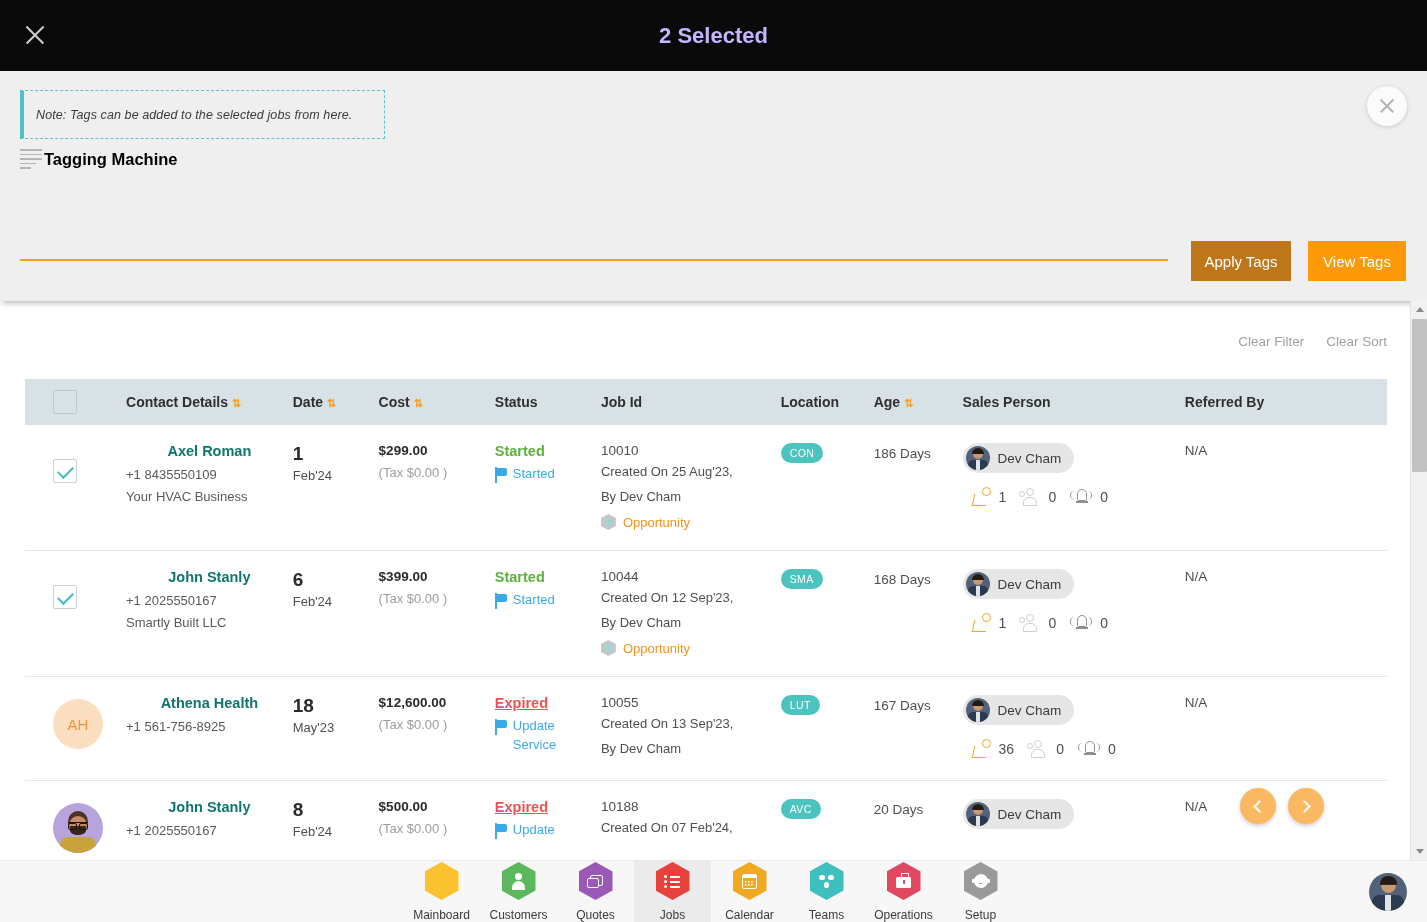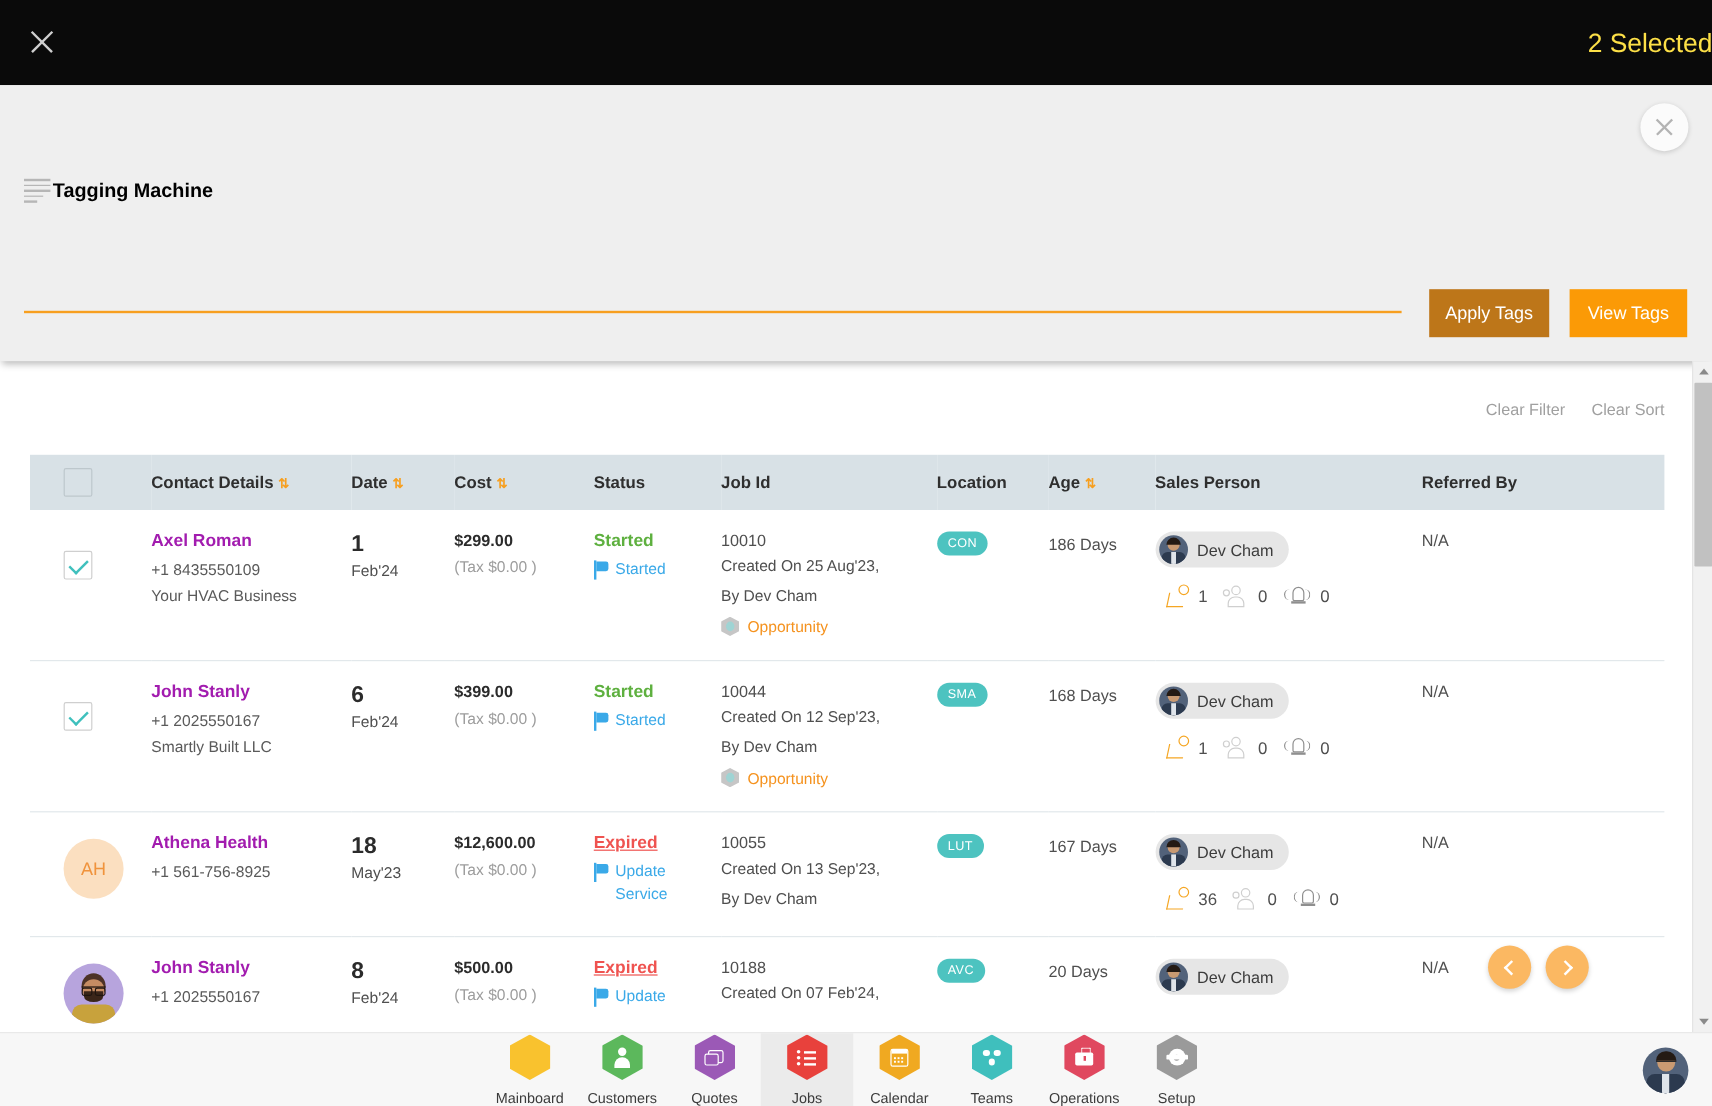--- a/index.html
+++ b/index.html
@@ -21,22 +21,22 @@
     cursor: pointer;
   }
   .topbar-close::before, .topbar-close::after {
     content: ""; position: absolute; left: 3px; top: 14px;
     width: 24px; height: 1.6px; background: #cfcfcf;
   }
   .topbar-close::before { transform: rotate(45deg); }
   .topbar-close::after  { transform: rotate(-45deg); }
   .topbar-title {
     position: absolute; left: 0; top: 0; width: 1427px; height: 71px;
-    line-height: 71px; text-align: right;
-    font-size: 22px; color: #fde047; font-weight: 400;
+    line-height: 71px; text-align: center;
+    font-size: 22px; color: #c4b5fd; font-weight: 700;
   }
 
   
   .panel {
     position: absolute; top: 71px; left: 0; width: 1427px; height: 230px;
     background: #efefef;
     box-shadow: 0 4px 6px -2px rgba(0,0,0,.28);
     z-index: 5;
   }
   .note {
@@ -169,21 +169,21 @@
   }
   .avatar-photo .head { position: absolute; left: 15px; top: 8px; width: 20px; height: 21px; border-radius: 50% 50% 45% 45%; background: #4d3226; }
   .avatar-photo .face { position: absolute; left: 16px; top: 13px; width: 18px; height: 18px; border-radius: 50%; background: #c68c63; }
   .avatar-photo .glasses { position: absolute; left: 15px; top: 19px; width: 20px; height: 5px; border-top: 1.6px solid #20150f; }
   .avatar-photo .glasses::before, .avatar-photo .glasses::after { content:""; position:absolute; top:0px; width:7px; height:5px; border:1.4px solid #20150f; border-radius:2px; }
   .avatar-photo .glasses::before { left: 0; }
   .avatar-photo .glasses::after  { right: 0; }
   .avatar-photo .beard { position: absolute; left: 17px; top: 23px; width: 16px; height: 9px; border-radius: 0 0 50% 50%; background: #3a2519; }
   .avatar-photo .body { position: absolute; left: 7px; top: 34px; width: 36px; height: 20px; border-radius: 8px 8px 0 0; background: #c8a23c; }
 
-  .c-name { color: #a21caf; font-weight: bold; font-size: 14.5px; display: block; margin-bottom: 5px; cursor: pointer; }
+  .c-name { color: #0f766e; font-weight: bold; font-size: 14.5px; display: block; margin-bottom: 5px; cursor: pointer; text-align: center; }
   .c-line { display: block; color: #5a5a5a; font-size: 13px; line-height: 22px; }
 
   .d-day { font-size: 19px; font-weight: bold; color: #2b2b2b; display: block; line-height: 22px; }
   .d-mon { font-size: 13px; color: #4f4f4f; display: block; margin-top: 3px; }
 
   .cost-main { font-size: 13.5px; font-weight: bold; color: #2b2b2b; display: block; }
   .cost-tax  { font-size: 13px; color: #9d9d9d; display: block; margin-top: 7px; }
 
   .st-main { font-size: 14.5px; font-weight: bold; display: block; margin-bottom: 5px; }
   .st-started { color: #5eb03f; }
@@ -325,20 +325,23 @@
 <body>
 
 <div class="app">
 
   <div class="topbar">
     <div class="topbar-close"></div>
     <div class="topbar-title">2 Selected</div>
   </div>
 
   <div class="panel">
+    <div class="note">
+      <span>Note: Tags can be added to the selected jobs from here.</span>
+    </div>
     <div class="panel-close"></div>
 
     <div class="tm-row">
       <span class="tm-icon">
         <i></i>
           <i></i>
           <i></i>
           <i></i>
           <i></i>
       </span>

